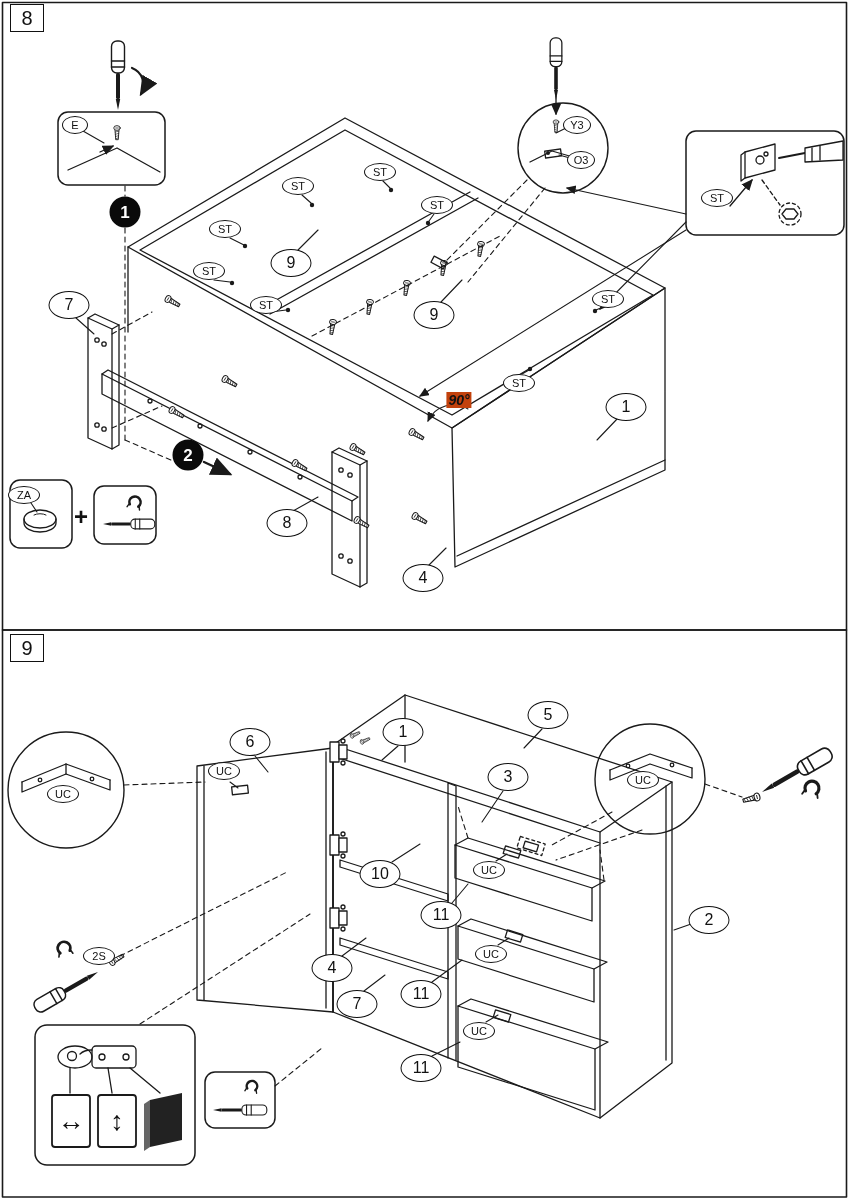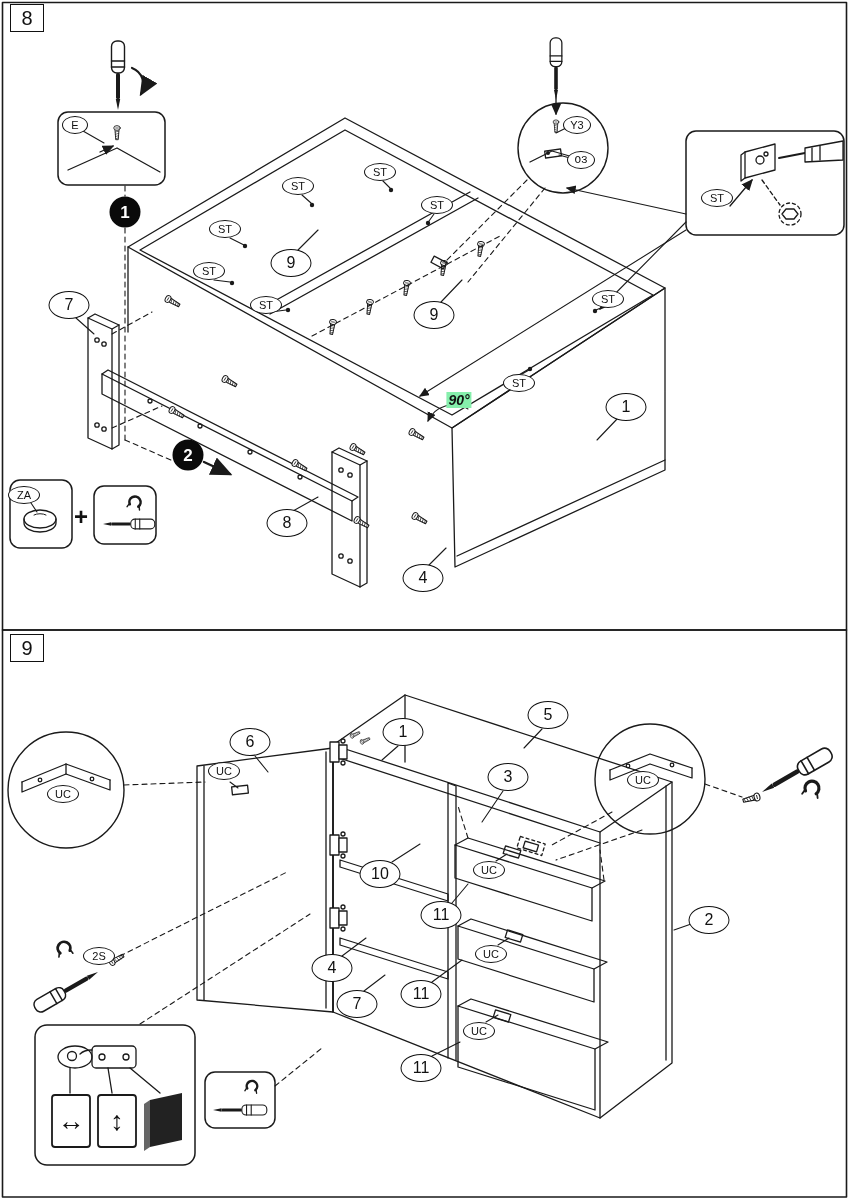--- a/index.html
+++ b/index.html
@@ -19,21 +19,21 @@
   .dotc {
     position:absolute; transform:translate(-50%,-50%);
     width:31px; height:31px; border-radius:50%; background:#0a0a0a; color:#fff;
     display:flex; align-items:center; justify-content:center;
     font-size:17px; font-weight:bold; z-index:4;
   }
   .stepbox {
     position:absolute; width:34px; height:28px; border:1.7px solid #111; background:#fff;
     display:flex; align-items:center; justify-content:center; font-size:20px; z-index:4;
   }
-  .txt { position:absolute; transform:translate(-50%,-50%); background:#86efac; padding:0 2px; z-index:3; }
+  .txt { position:absolute; transform:translate(-50%,-50%); background:#c2410c; padding:0 2px; z-index:3; }
   .angle { font-style:italic; font-weight:bold; font-size:14px; }
   .plus { font-size:24px; font-weight:bold; background:transparent; }
   .glyph { font-size:27px; font-weight:bold; background:transparent; z-index:3; }
 </style>
 </head>
 <body>
 
 <div class="page">
 
 <svg width="849" height="1200" viewBox="0 0 849 1200" fill="none" stroke="#1a1a1a" stroke-width="1.3" stroke-linejoin="round" stroke-linecap="round">
@@ -389,21 +389,21 @@
 <div class="oval sm" style="left:380px;top:172px;">ST</div>
 <div class="oval sm" style="left:437px;top:205px;">ST</div>
 <div class="oval sm" style="left:225px;top:229px;">ST</div>
 <div class="oval sm" style="left:209px;top:271px;">ST</div>
 <div class="oval sm" style="left:266px;top:305px;">ST</div>
 <div class="oval sm" style="left:608px;top:299px;">ST</div>
 <div class="oval sm" style="left:519px;top:383px;">ST</div>
 <div class="oval sm" style="left:717px;top:198px;">ST</div>
 
 <div class="oval sm" style="left:577px;top:125px;width:28px;">Y3</div>
-<div class="oval sm" style="left:581px;top:160px;width:28px;font-family:Liberation Mono, monospace;">O3</div>
+<div class="oval sm" style="left:581px;top:160px;width:28px;">O3</div>
 
 <div class="oval" style="left:291px;top:263px;">9</div>
 <div class="oval" style="left:434px;top:315px;">9</div>
 <div class="oval" style="left:626px;top:407px;">1</div>
 <div class="oval" style="left:69px;top:305px;">7</div>
 <div class="oval" style="left:287px;top:523px;">8</div>
 <div class="oval" style="left:423px;top:578px;">4</div>
 
 <div class="oval sm" style="left:24px;top:495px;">ZA</div>
 <div class="txt plus" style="left:81px;top:517px;">+</div>

